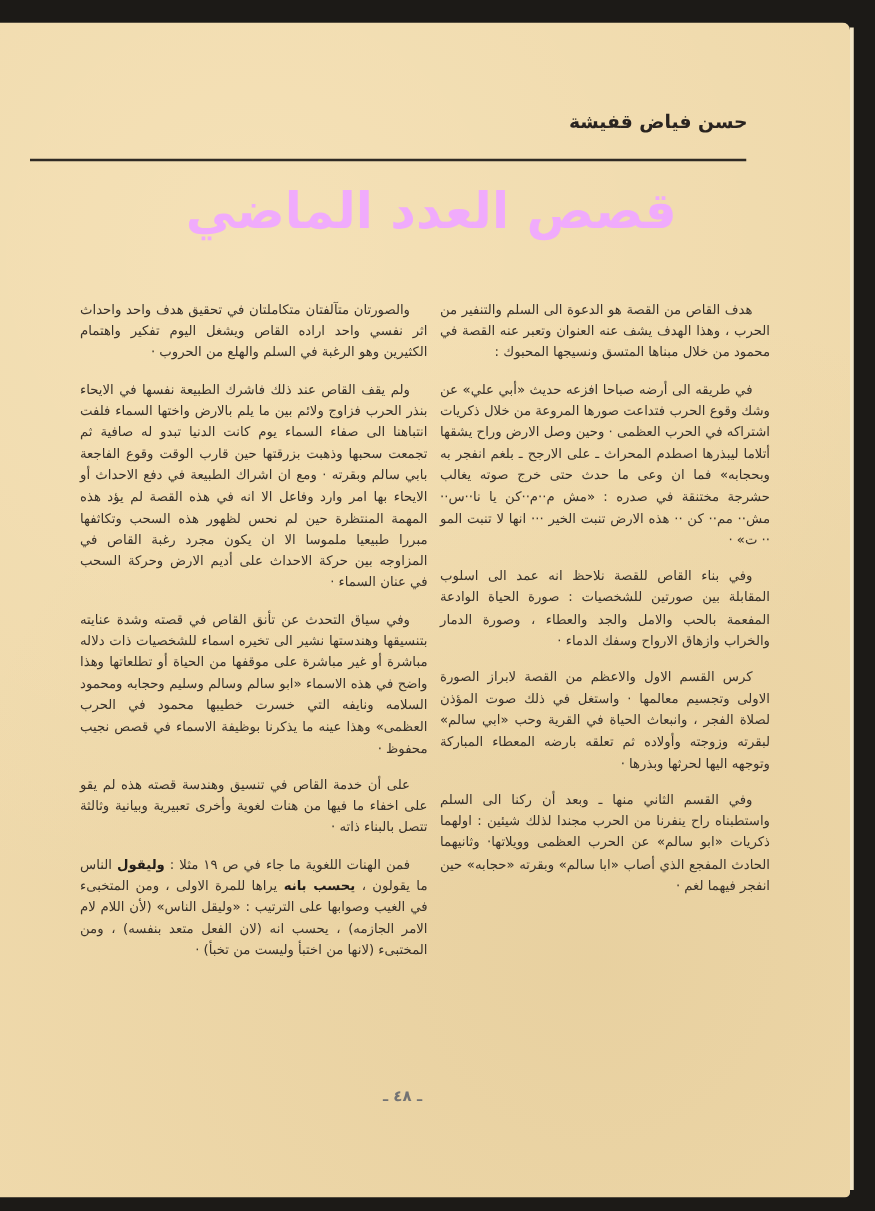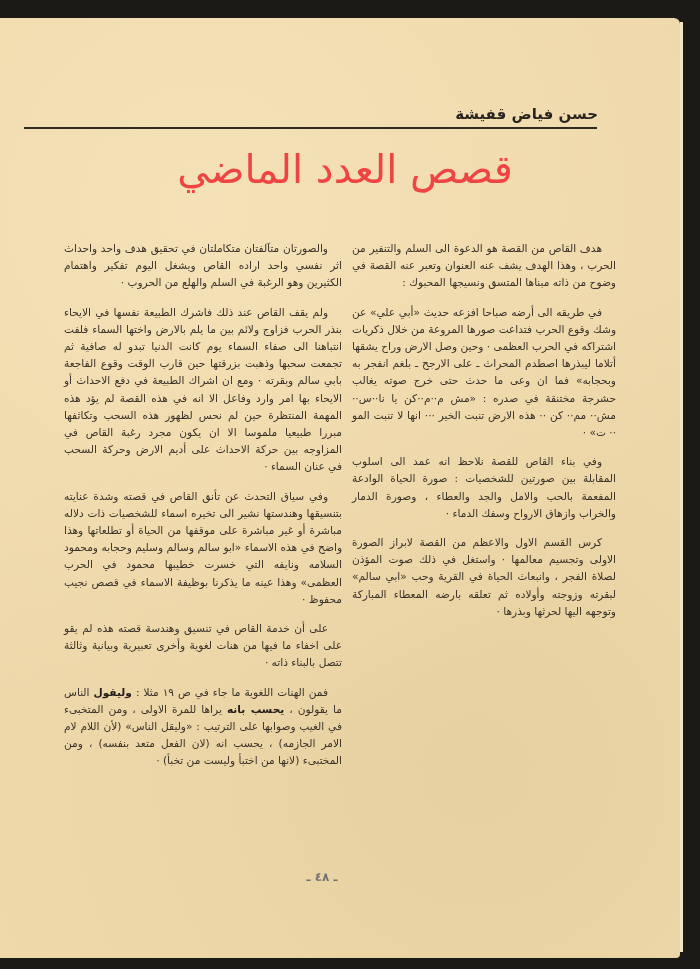--- a/index.html
+++ b/index.html
@@ -1,46 +1,47 @@
 <!DOCTYPE html>
 <html><head>
 <meta charset="utf-8">
 <style>
   html,body{margin:0;padding:0;}
   body{width:700px;height:969px;background:#1c1a17;position:relative;overflow:hidden;font-family:"DejaVu Sans",sans-serif;}
   .page{position:absolute;left:0;top:18px;width:680px;height:940px;background:#efd9ab;
         background-image:radial-gradient(circle at 30% 20%,rgba(255,240,205,.35),transparent 60%),radial-gradient(circle at 70% 80%,rgba(200,170,110,.18),transparent 60%);
         border-radius:0 6px 4px 0;}
   .page-edge{position:absolute;left:680px;top:22px;width:3px;height:930px;background:#f3e6c6;}
-  .author{position:absolute;right:102px;top:105px;font-size:15px;font-weight:bold;color:#2a2420;direction:rtl;letter-spacing:1px;}
+  .author{position:absolute;right:102px;top:88px;font-size:15px;font-weight:bold;color:#2a2420;direction:rtl;letter-spacing:1px;}
   .rule{position:absolute;left:24px;top:127px;width:573px;height:2px;background:#2f2a24;}
-  .title{position:absolute;left:90px;top:146px;width:510px;text-align:center;font-size:40px;font-weight:normal;color:#ef4444;direction:rtl;letter-spacing:6px;font-family:"DejaVu Sans",sans-serif;}
+  .title{position:absolute;left:90px;top:146px;width:510px;text-align:center;font-size:40px;font-weight:bold;color:#f0abfc;direction:rtl;letter-spacing:6px;font-family:"DejaVu Sans",sans-serif;}
   .col{position:absolute;direction:rtl;text-align:justify;font-family:"DejaVu Sans",sans-serif;font-size:10.6px;line-height:17.2px;color:#3a322a;margin-top:32px;}
   .col-right{left:352px;top:208px;width:264px;}
   .col-left{left:64px;top:208px;width:278px;}
   .col p{margin:0 0 12px 0;text-indent:14px;}
   .heading{font-weight:bold;font-size:11.2px;color:#231d18;margin-bottom:4px !important;text-indent:0 !important;}
   b{color:#231d18;}
   .pagenum{position:absolute;left:292px;top:870px;width:60px;text-align:center;font-size:12px;font-weight:bold;color:#737373;}
 </style>
 </head>
 <body>
 
 <div class="page"></div>
 <div class="page-edge"></div>
 
 <div class="author">حسن فياض قفيشة</div>
 <div class="rule"></div>
 <div class="title">قصص العدد الماضي</div>
 
 <div class="col col-right">
-  <p>هدف القاص من القصة هو الدعوة الى السلم والتنفير من الحرب ، وهذا الهدف يشف عنه العنوان وتعبر عنه القصة في وضوح من ذاته مبناها المتسق ونسيجها المحبوك :</p>
+  <p>هدف القاص من القصة هو الدعوة الى السلم والتنفير من الحرب ، وهذا الهدف يشف عنه العنوان وتعبر عنه القصة في محمود من خلال مبناها المتسق ونسيجها المحبوك :</p>
   <p>في طريقه الى أرضه صباحا افزعه حديث «أبي علي» عن وشك وقوع الحرب فتداعت صورها المروعة من خلال ذكريات اشتراكه في الحرب العظمى · وحين وصل الارض وراح يشقها أتلاما ليبذرها اصطدم المحراث ـ على الارجح ـ بلغم انفجر به وبحجابه» فما ان وعى ما حدث حتى خرج صوته يغالب حشرجة مختنقة في صدره : «مش م··م··كن يا نا··س·· مش·· مم·· كن ·· هذه الارض تنبت الخير ··· انها لا تنبت المو ·· ت» ·</p>
   <p>وفي بناء القاص للقصة نلاحظ انه عمد الى اسلوب المقابلة بين صورتين للشخصيات : صورة الحياة الوادعة المفعمة بالحب والامل والجد والعطاء ، وصورة الدمار والخراب وازهاق الارواح وسفك الدماء ·</p>
   <p>كرس القسم الاول والاعظم من القصة لابراز الصورة الاولى وتجسيم معالمها · واستغل في ذلك صوت المؤذن لصلاة الفجر ، وانبعاث الحياة في القرية وحب «ابي سالم» لبقرته وزوجته وأولاده ثم تعلقه بارضه المعطاء المباركة وتوجهه اليها لحرثها وبذرها ·</p>
+  <p>وفي القسم الثاني منها ـ وبعد أن ركنا الى السلم واستطبناه راح ينفرنا من الحرب مجندا لذلك شيئين : اولهما ذكريات «ابو سالم» عن الحرب العظمى وويلاتها· وثانيهما الحادث المفجع الذي أصاب «ابا سالم» وبقرته «حجابه» حين انفجر فيهما لغم ·</p>
 </div>
 
 <div class="col col-left">
   <p>والصورتان متآلفتان متكاملتان في تحقيق هدف واحد واحداث اثر نفسي واحد اراده القاص ويشغل اليوم تفكير واهتمام الكثيرين وهو الرغبة في السلم والهلع من الحروب ·</p>
   <p>ولم يقف القاص عند ذلك فاشرك الطبيعة نفسها في الايحاء بنذر الحرب فزاوج ولائم بين ما يلم بالارض واختها السماء فلفت انتباهنا الى صفاء السماء يوم كانت الدنيا تبدو له صافية ثم تجمعت سحبها وذهبت بزرقتها حين قارب الوقت وقوع الفاجعة بابي سالم وبقرته · ومع ان اشراك الطبيعة في دفع الاحداث أو الايحاء بها امر وارد وفاعل الا انه في هذه القصة لم يؤد هذه المهمة المنتظرة حين لم نحس لظهور هذه السحب وتكاثفها مبررا طبيعيا ملموسا الا ان يكون مجرد رغبة القاص في المزاوجه بين حركة الاحداث على أديم الارض وحركة السحب في عنان السماء ·</p>
   <p>وفي سياق التحدث عن تأنق القاص في قصته وشدة عنايته بتنسيقها وهندستها نشير الى تخيره اسماء للشخصيات ذات دلاله مباشرة أو غير مباشرة على موقفها من الحياة أو تطلعاتها وهذا واضح في هذه الاسماء «ابو سالم وسالم وسليم وحجابه ومحمود السلامه ونايفه التي خسرت خطيبها محمود في الحرب العظمى» وهذا عينه ما يذكرنا بوظيفة الاسماء في قصص نجيب محفوظ ·</p>
   <p>على أن خدمة القاص في تنسيق وهندسة قصته هذه لم يقو على اخفاء ما فيها من هنات لغوية وأخرى تعبيرية وبيانية وثالثة تتصل بالبناء ذاته ·</p>
   <p><span>فمن الهنات اللغوية ما جاء في ص ١٩ مثلا : </span><b>وليقول</b><span> الناس ما يقولون ، </span><b>يحسب بانه</b><span> يراها للمرة الاولى ، ومن المتخبىء في الغيب وصوابها على الترتيب : «وليقل الناس» (لأن اللام لام الامر الجازمه) ، يحسب انه (لان الفعل متعد بنفسه) ، ومن المختبىء (لانها من اختبأ وليست من تخبأ) ·</span></p>
 </div>
 

